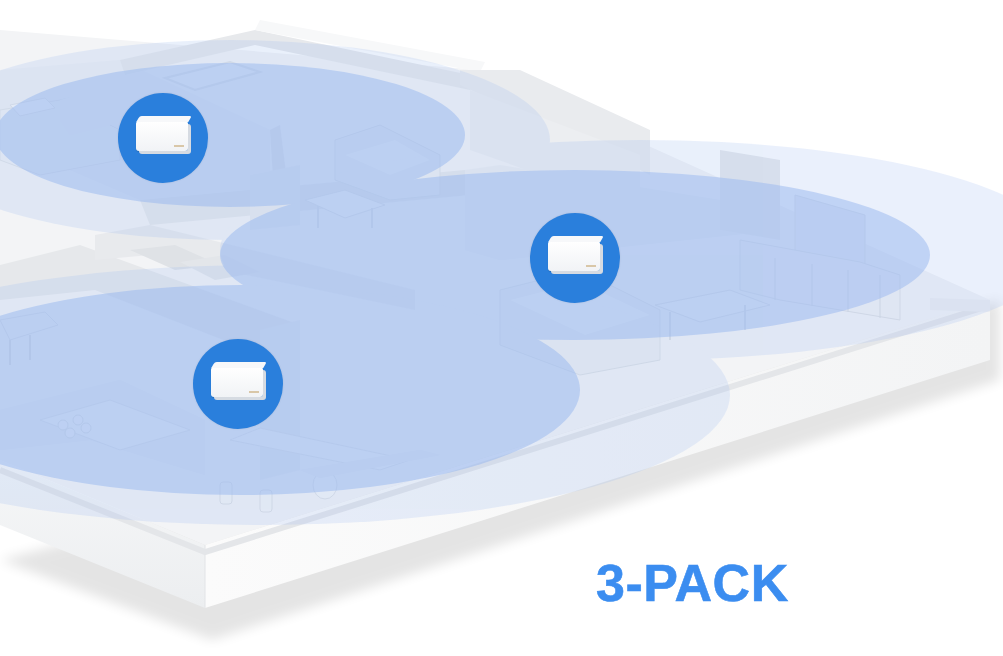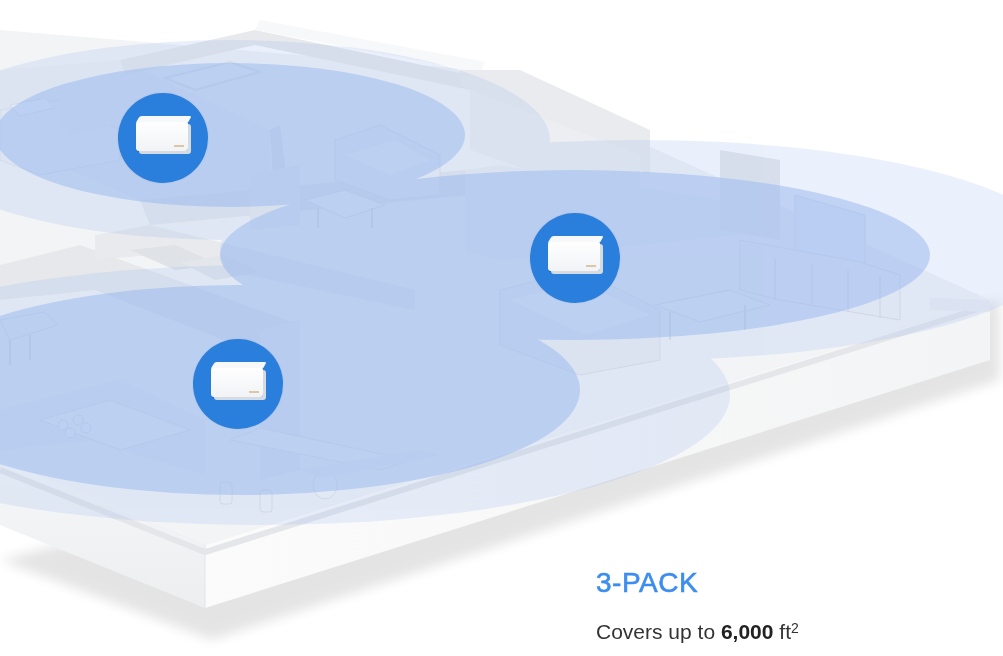--- a/index.html
+++ b/index.html
@@ -3,21 +3,21 @@
 <meta charset="utf-8">
 <style>
   html, body { margin:0; padding:0; background:#ffffff; }
   body { width:1003px; height:656px; position:relative; overflow:hidden; font-family:"Liberation Sans", sans-serif; }
   #scene { position:absolute; left:0; top:0; width:1003px; height:656px; }
   .badge { position:absolute; width:90px; height:90px; border-radius:50%; background:#2a7fdc; box-shadow:0 0 2px rgba(0,0,0,0.1); }
   .badge .unit { position:absolute; left:18px; top:28px; width:52px; height:30px; background:linear-gradient(180deg,#ffffff 0%,#f1f3f6 100%); border-radius:3px; box-shadow:3px 3px 0 #d6dbe2, 0 1px 1px rgba(0,0,0,.15); }
   .badge .unit:before { content:""; position:absolute; left:2px; top:-5px; width:52px; height:6px; background:#f7f8fa; transform:skewX(-30deg); border-radius:2px 2px 0 0; }
   .badge .led { position:absolute; right:4px; bottom:4px; width:10px; height:2px; background:#d9c7a8; }
   .caption { position:absolute; left:596px; top:560px; }
-  .title { font-size:28px; color:#3b8df0; font-weight:400; letter-spacing:0.5px; line-height:46px; -webkit-text-stroke:0.6px #3b8df0; }
+  .title { font-size:52px; color:#3b8df0; font-weight:700; letter-spacing:0.5px; line-height:46px; -webkit-text-stroke:0.6px #3b8df0; }
   .sub { margin-top:14px; font-size:21px; color:#333; line-height:24px; }
   .sub b { font-weight:700; color:#222; }
   .sub sup { font-size:14px; vertical-align:top; position:relative; top:-4px; }
 </style>
 </head>
 <body>
 
 <div id="scene">
   <svg width="1003" height="656" viewBox="0 0 1003 656">
     <defs>
@@ -140,18 +140,13 @@
   </div>
   <div class="badge" style="left:193px; top:339px;">
     <div class="unit">
         <div class="led"></div>
       </div>
   </div>
 </div>
 
 <div class="caption">
   <div class="title">3-PACK</div>
-  <div class="sub">
-    <span>Covers up to</span>
-    <b>6,000</b>
-    <span>ft</span><sup>2</sup>
-  </div>
 </div>
 
 </body></html>

